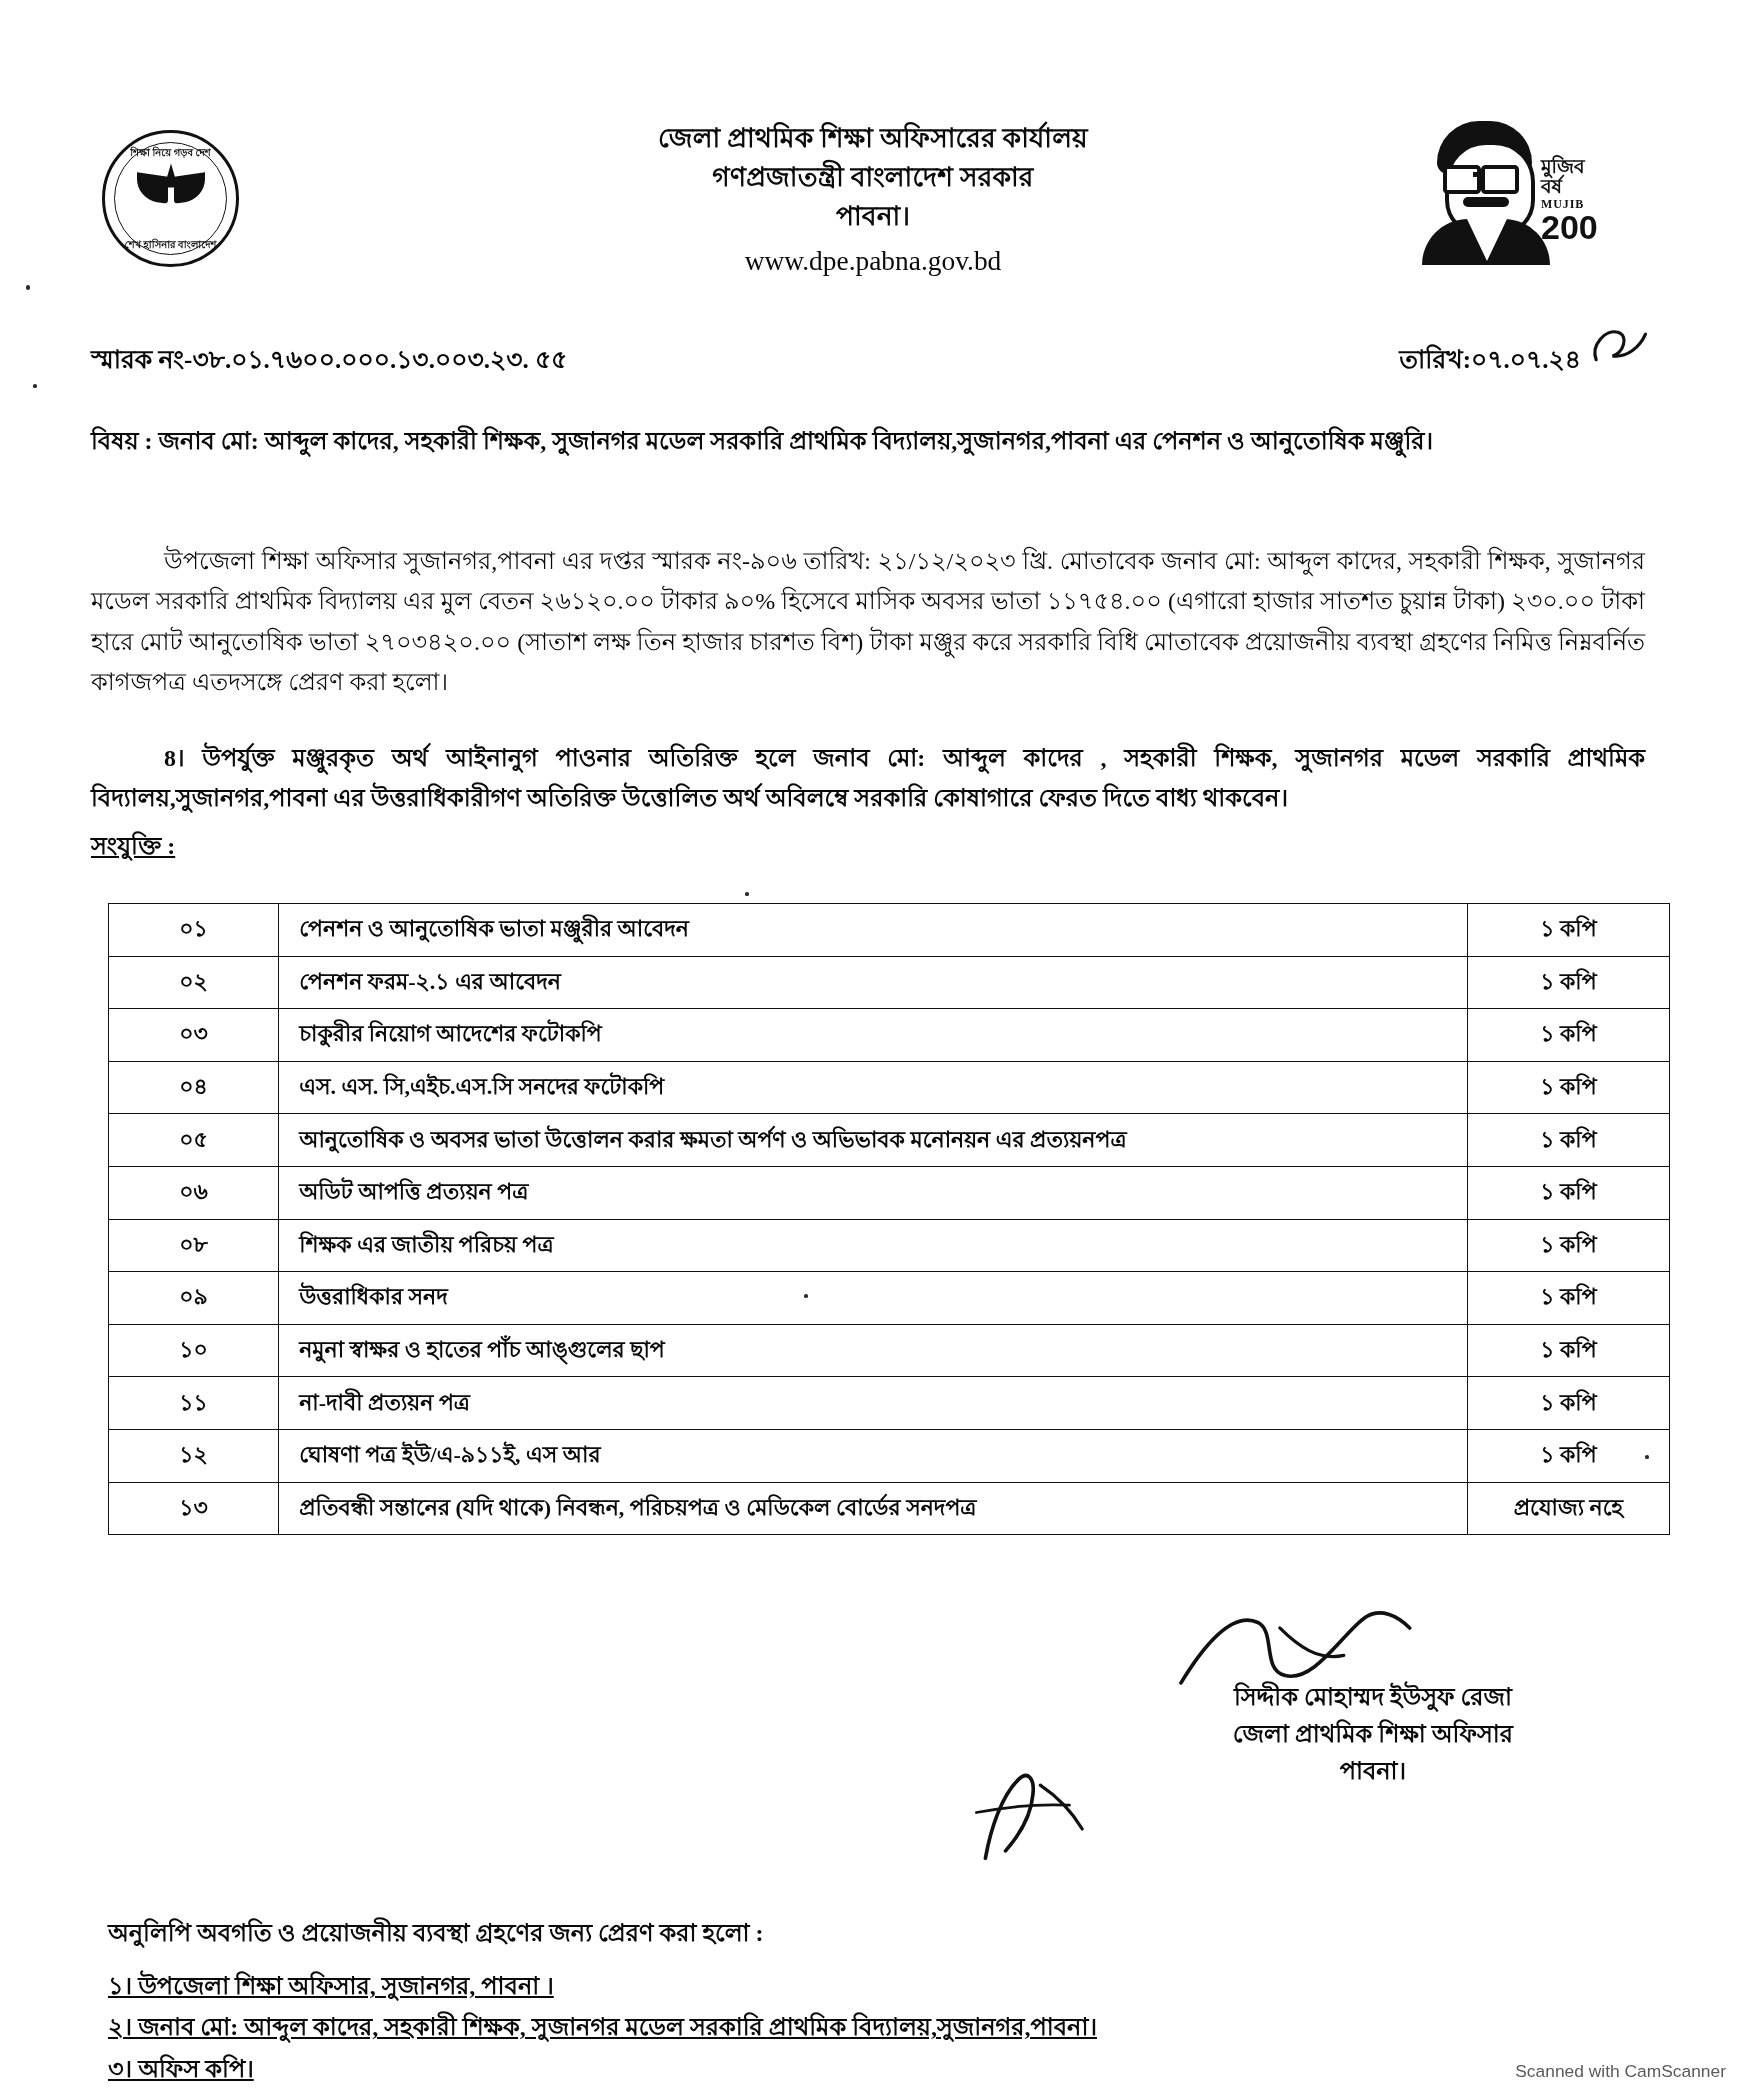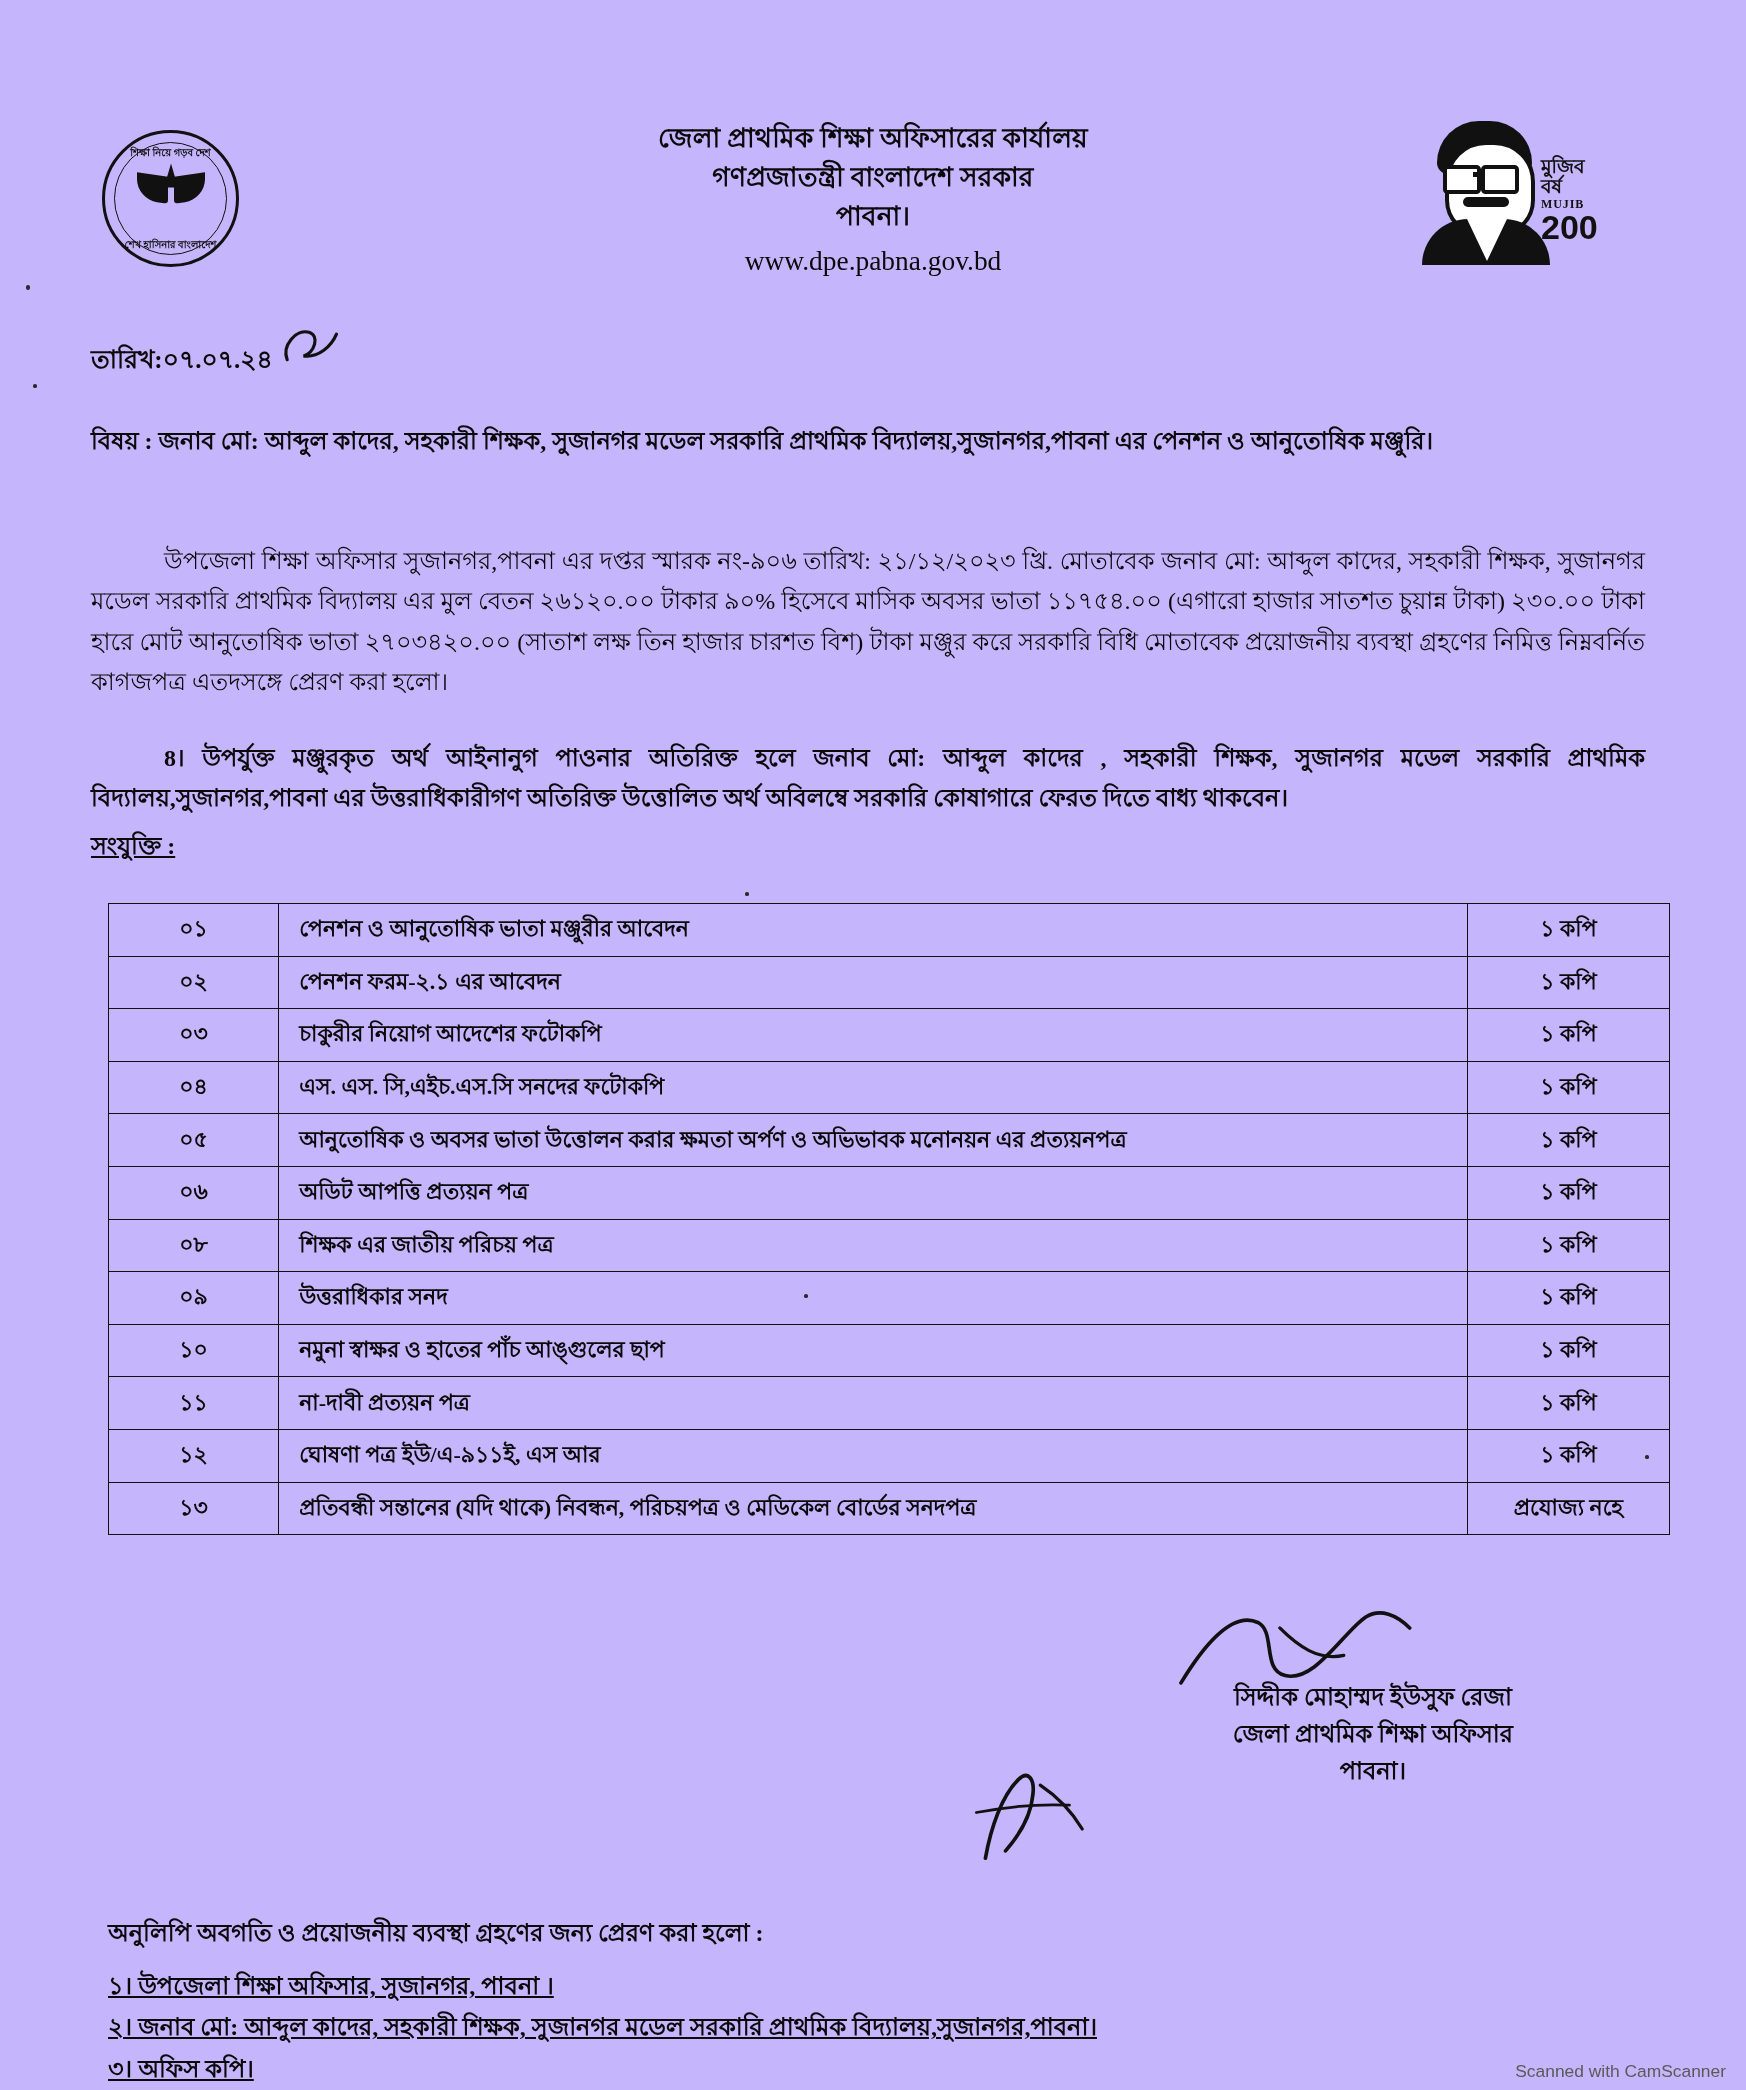--- a/index.html
+++ b/index.html
@@ -5,21 +5,21 @@
   html, body {
     margin: 0;
     padding: 0;
     background: #8a8a8a;
   }
   .page {
     position: relative;
     width: 1746px;
     height: 2091px;
     margin: 0 auto;
-    background: #c4b5fd;
+    background: #ffffff;
     font-family: "Liberation Serif", "DejaVu Serif", serif;
     color: #0a0a0a;
     overflow: hidden;
   }
 
   
   .header {
     position: absolute;
     top: 119px;
     left: 0;
@@ -404,20 +404,21 @@
   </div>
 
   <div class="header">
     <div class="header-line">জেলা প্রাথমিক শিক্ষা অফিসারের কার্যালয়</div>
     <div class="header-line">গণপ্রজাতন্ত্রী বাংলাদেশ সরকার</div>
     <div class="header-line">পাবনা।</div>
     <div class="header-url">www.dpe.pabna.gov.bd</div>
   </div>
 
   <div class="memo-row">
+    <div class="memo-no">স্মারক নং-৩৮.০১.৭৬০০.০০০.১৩.০০৩.২৩. ৫৫</div>
     <div class="memo-date">
       <span>তারিখ:০৭.০৭.২৪</span>
       <svg class="date-scribble" viewBox="0 0 70 46">
         <path d="M10 38 C4 22, 20 4, 34 8 C46 12, 40 30, 28 34 C44 36, 58 24, 64 10" stroke="#111" stroke-width="3.5" fill="none" stroke-linecap="round"></path>
       </svg>
     </div>
   </div>
 
   <div class="subject">বিষয় : জনাব মো: আব্দুল কাদের, সহকারী শিক্ষক, সুজানগর মডেল সরকারি প্রাথমিক বিদ্যালয়,সুজানগর,পাবনা এর পেনশন ও আনুতোষিক মঞ্জুরি।</div>
 

